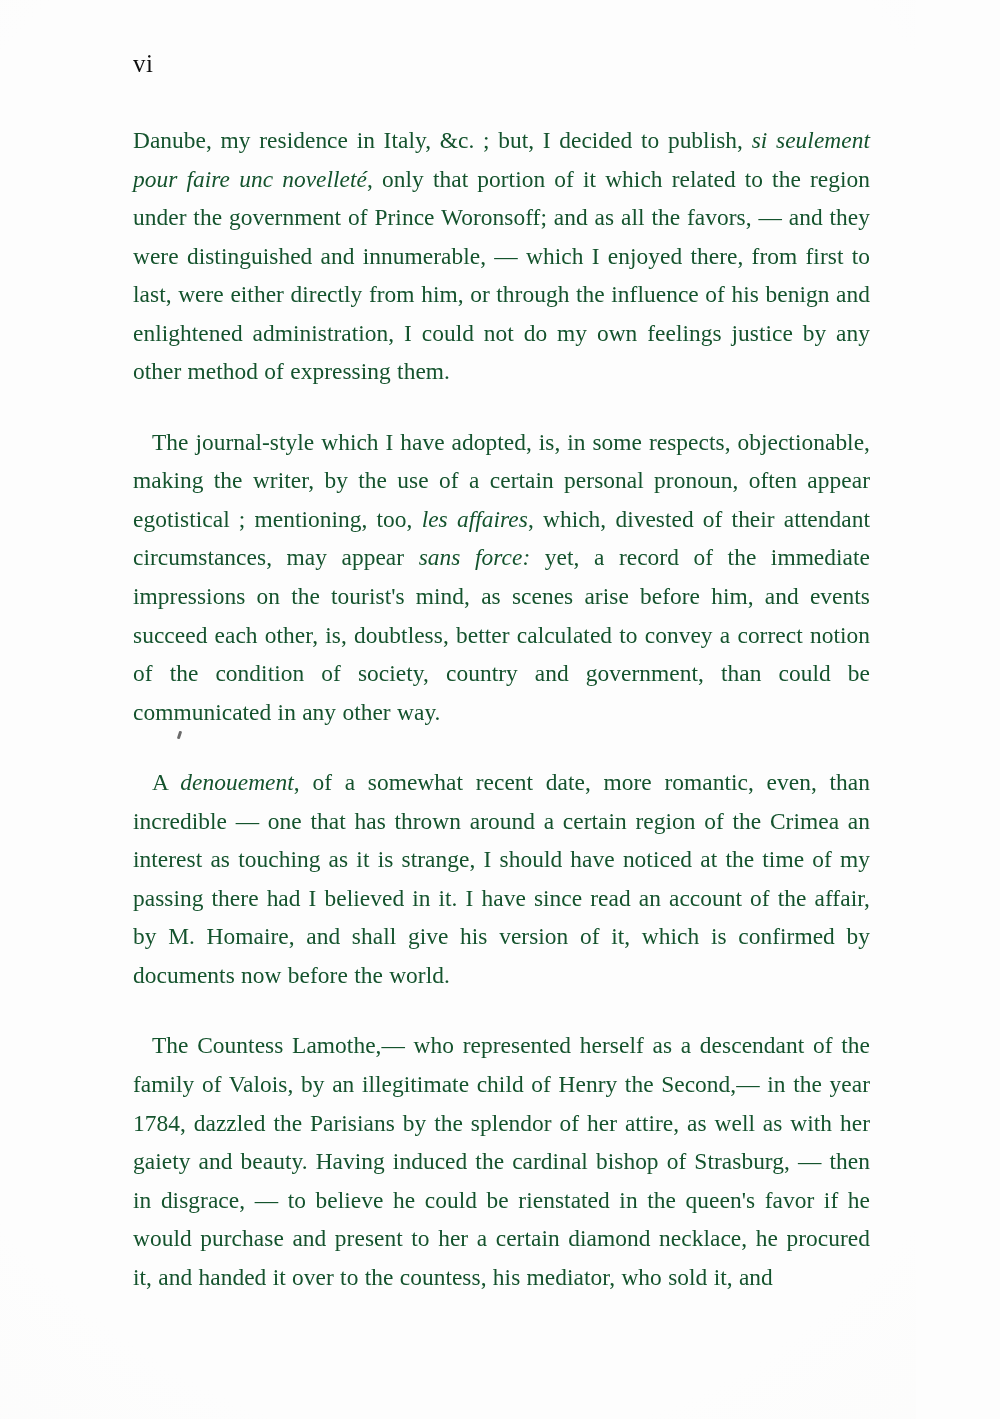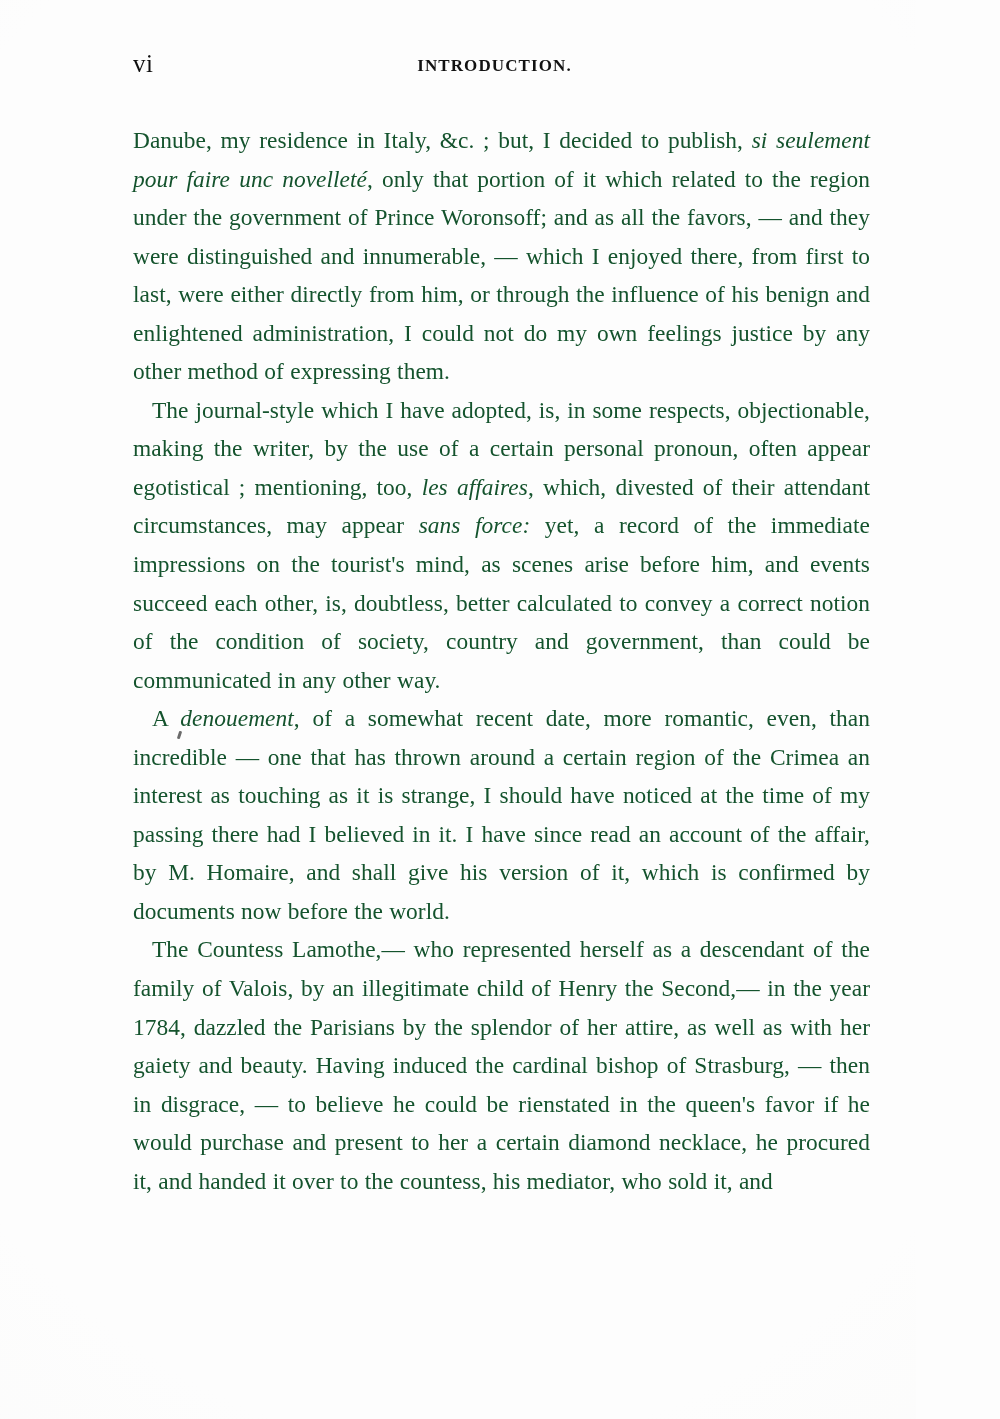--- a/index.html
+++ b/index.html
@@ -67,20 +67,21 @@
     font-size: 23.4px;
     line-height: 38.55px;
     text-align: justify;
     text-justify: inter-word;
     color: #14532d;
     letter-spacing: 0.05px;
     word-spacing: 0.4px;
   }
   p.para.indent {
     text-indent: 19px;
+    margin-top: 32px;
   }
   
 
   i, em {
     font-style: italic;
   }
 
   
   .speck {
     position: absolute;
@@ -105,21 +106,20 @@
 </style>
 </head>
 <body style="background: rgb(253, 253, 253); color: rgb(17, 17, 17);">
 
 <div class="page">
 
   <div class="paper-tint"></div>
 
   <div class="running-head">
     <div class="folio">vi</div>
-    <div class="head-title">INTRODUCTION.</div>
   </div>
 
   <div class="textblock" id="textblock">
       <p class="para"><span>Danube, my residence in Italy, &amp;c. ; but, I decided to publish, </span><i>si seulement pour faire unc novelleté</i><span>, only that portion of it which related to the region under the government of Prince Woronsoff; and as all the favors, — and they were distinguished and innumerable, — which I enjoyed there, from first to last, were either directly from him, or through the influence of his benign and enlightened administration, I could not do my own feelings justice by any other method of expressing them.</span></p>
       <p class="para indent"><span>The journal-style which I have adopted, is, in some respects, objectionable, making the writer, by the use of a certain personal pronoun, often appear egotistical ; mentioning, too, </span><i>les affaires</i><span>, which, divested of their attendant circumstances, may appear </span><i>sans force:</i><span> yet, a record of the immediate impressions on the tourist's mind, as scenes arise before him, and events succeed each other, is, doubtless, better calculated to convey a correct notion of the condition of society, country and government, than could be communicated in any other way.</span></p>
       <p class="para indent"><span>A </span><i>denouement</i><span>, of a somewhat recent date, more romantic, even, than incredible — one that has thrown around a certain region of the Crimea an interest as touching as it is strange, I should have noticed at the time of my passing there had I believed in it.  I have since read an account of the affair, by M. Homaire, and shall give his version of it, which is confirmed by documents now before the world.</span></p>
       <p class="para indent"><span>The Countess Lamothe,— who represented herself as a descendant of the family of Valois, by an illegitimate child of Henry the Second,— in the year 1784, dazzled the Parisians by the splendor of her attire, as well as with her gaiety and beauty.  Having induced the cardinal bishop of Strasburg, — then in disgrace, — to believe he could be rienstated in the queen's favor if he would purchase and present to her a certain diamond necklace, he procured it, and handed it over to the countess, his mediator, who sold it, and</span></p>
     </div>
 
   <div class="speck"></div>

